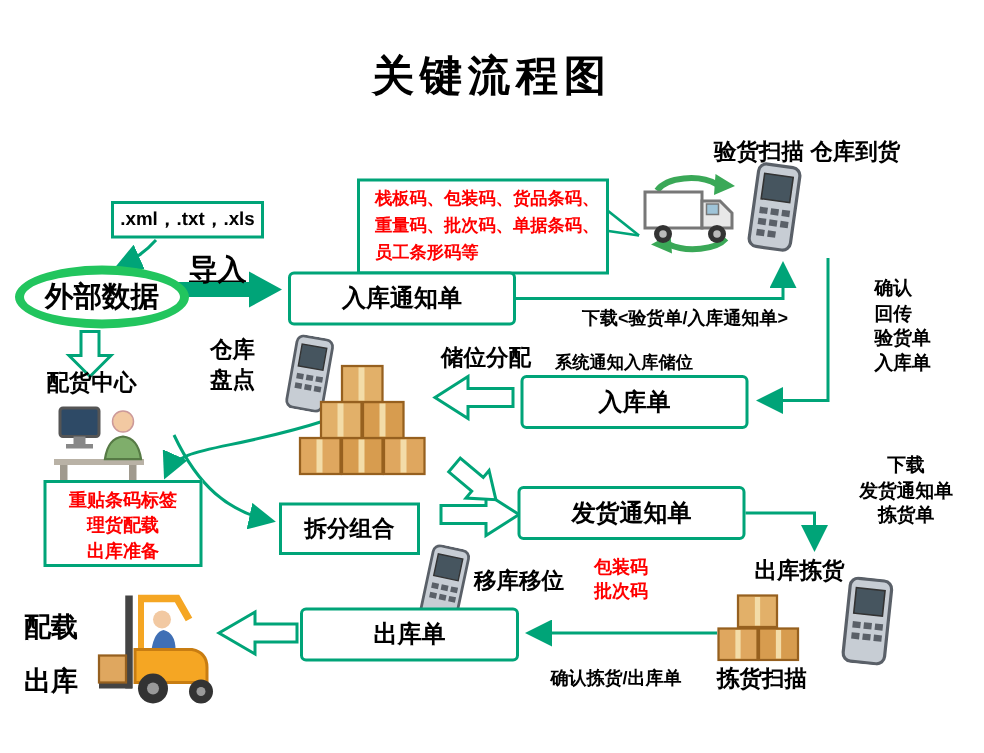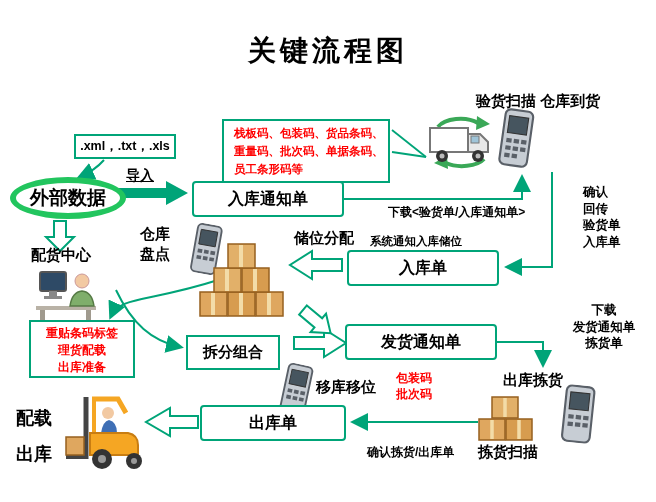--- a/index.html
+++ b/index.html
@@ -26,21 +26,21 @@
   }
   .box.rounded { border-radius:4px; }
   .ellipse {
     position:absolute; z-index:2; background:#fff;
     border:6px solid #22c55e; border-radius:50%;
     display:flex; align-items:center; justify-content:center;
     font-size:19px;
   }
   .multiline { display:block; text-align:center; padding-top:3px; }
   .multiline div { line-height:17px; }
-  .barcode-box { font-size:11.5px; line-height:1.0; }
+  .barcode-box { font-size:11.5px; line-height:1.0;margin-left:16px; }
   .barcode-box div { line-height:18px; text-align:left; width:100%; padding-left:5px; }
   .txtblock { position:absolute; z-index:2; font-size:12.5px; line-height:16.5px; white-space:nowrap; }
   .txtblock.center { text-align:center; }
   .icon { position:absolute; z-index:2; }
 </style>
 </head>
 <body>
 
 <div id="canvas">
 
@@ -124,21 +124,21 @@
   <div class="box barcode-box multiline" style="left:222px;top:119px;width:168px;height:64px;">
     <div>
       <div class="red">栈板码、包装码、货品条码、</div>
       <div class="red">重量码、批次码、单据条码、</div>
       <div class="red">员工条形码等</div>
     </div>
   </div>
 
   <div class="box" style="left:74px;top:134px;width:102px;height:25px;font-size:12.5px;">.xml，.txt，.xls</div>
 
-  <div class="lbl" style="left:126px;top:167px;font-size:14px;text-decoration:underline;">导入</div>
+  <div class="lbl" style="left:126px;top:167px;font-size:19px;text-decoration:underline;">导入</div>
 
   <div class="ellipse" style="left:10px;top:177px;width:116px;height:42px;">外部数据</div>
 
   <div class="box rounded" style="left:192px;top:181px;width:152px;height:36px;">入库通知单</div>
 
   <div class="lbl sm" style="left:388px;top:204px;">下载&lt;验货单/入库通知单&gt;</div>
 
   <div class="txtblock" style="left:583px;top:184px;">
     <div>确认</div>
     <div>回传</div>

